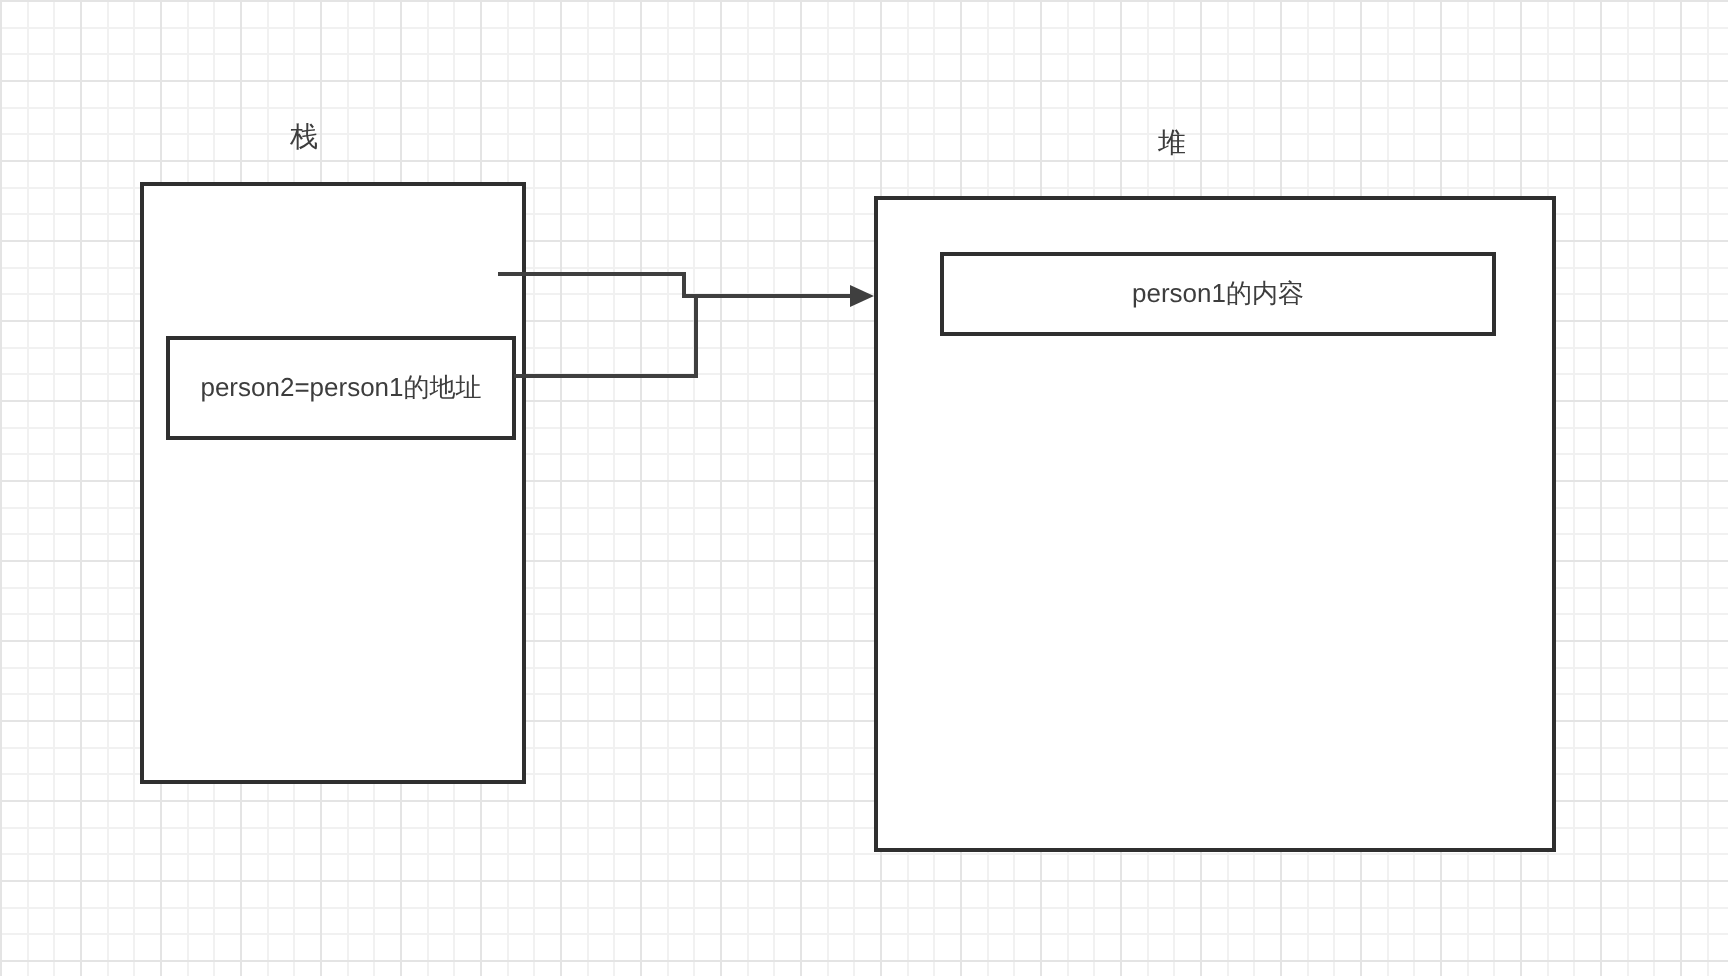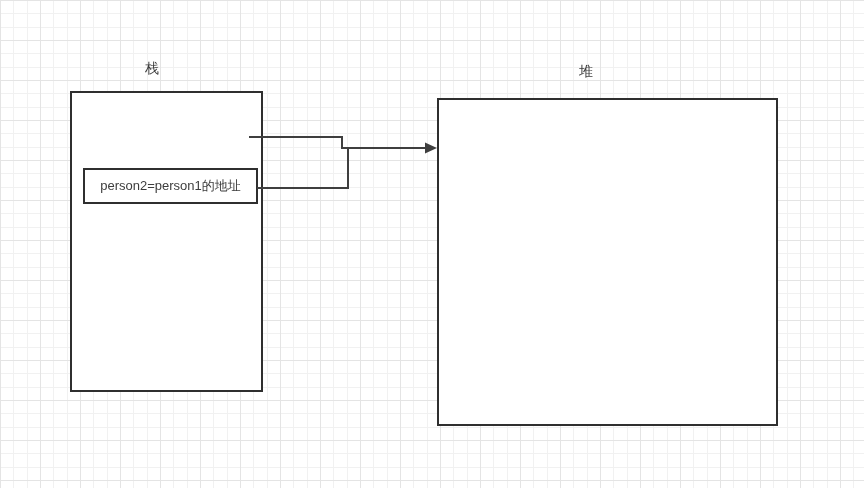--- a/index.html
+++ b/index.html
@@ -43,21 +43,21 @@
     position: absolute;
     font-size: 14px;
     color: var(--text, #3d3d3d);
     white-space: nowrap;
   }
 
   .stack-box { left: 70px;  top: 91px;  width: 193px; height: 301px; }
   .heap-box  { left: 437px; top: 98px;  width: 341px; height: 328px; }
 
   .stack-item-1 { left: 91px;  top: 118px; width: 158px; height: 37px; }
-  .stack-item-2 { left: 83px;  top: 168px; width: 175px; height: 36px; }
+  .stack-item-2 { left: 83px;  top: 168px; width: 175px; height: 52px; }
   .heap-item-1  { left: 470px; top: 126px; width: 278px; height: 42px; }
 
   .stack-title { left: 145px; top: 60px; }
   .heap-title  { left: 579px; top: 63px; }
 
   .connectors {
     position: absolute;
     left: 0;
     top: 0;
     width: 864px;
@@ -85,20 +85,21 @@
 
   <div class="region-title heap-title">堆</div>
 
   <div class="shape stack-box"></div>
 
   <div class="shape heap-box"></div>
 
 
   <div class="shape node-label stack-item-2">person2=person1的地址</div>
 
+  <div class="shape node-label heap-item-1">person1的内容</div>
 
   <svg class="connectors" viewBox="0 0 864 488">
     <path d="M 249 137 H 342 V 148 H 426"></path>
     <path d="M 257 188 H 348 V 149"></path>
     <polygon points="425,142.5 437,148 425,153.5"></polygon>
   </svg>
 
 </div>
 
 </body></html>

